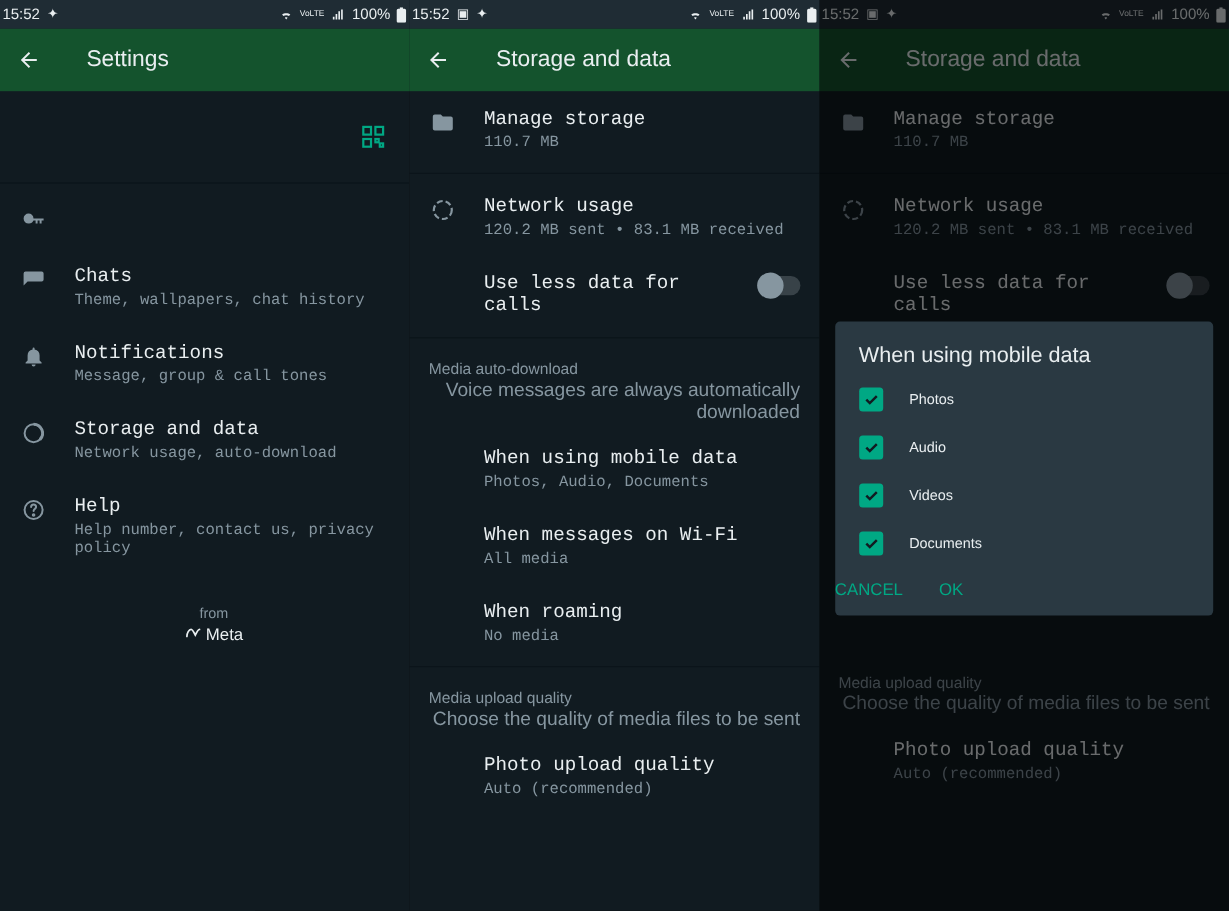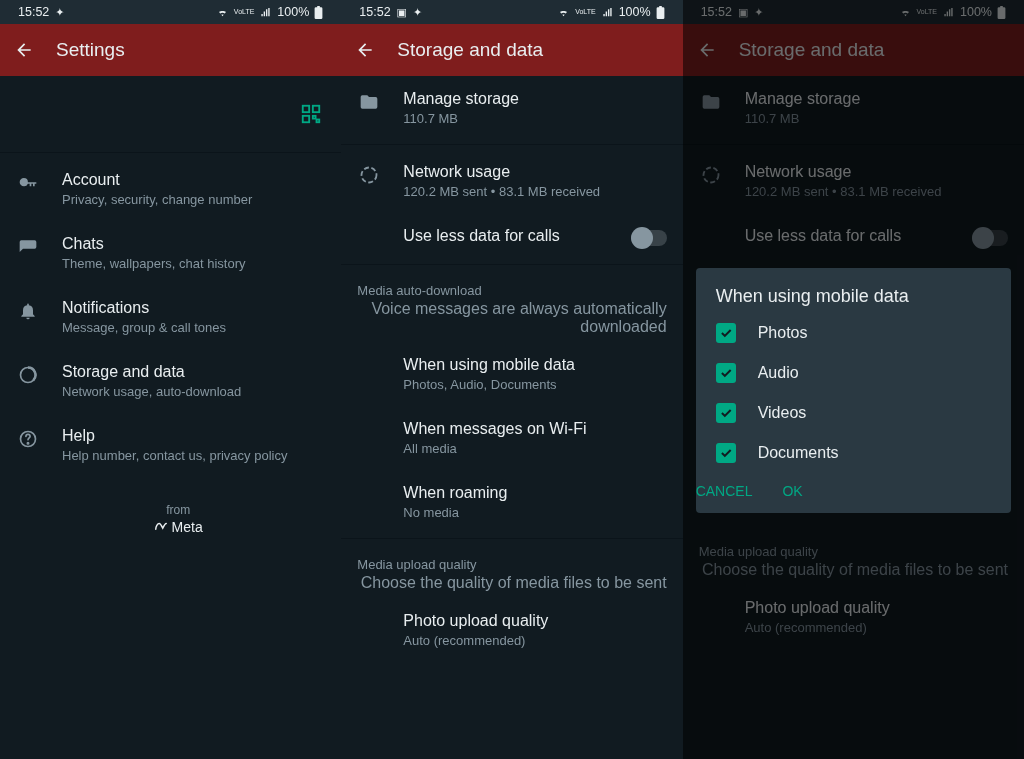--- a/index.html
+++ b/index.html
@@ -21,56 +21,57 @@
     display: flex;
     flex-direction: column;
   }
   .pane + .pane { margin-left: 0; }
 
   
   .statusbar {
     height: 24px;
     display: flex;
     align-items: center;
-    padding: 0 18px;
+    padding: 0 2px;
     font-size: 12.5px;
     color: #e9eef0;
     background: #1f2c34;
   }
   .sb-left { display: flex; align-items: center; gap: 6px; }
   .sb-right { margin-left: auto; display: flex; align-items: center; gap: 5px; }
   .sb-icon { font-size: 11px; line-height: 1; }
   .sb-small { font-size: 7px; line-height: 8px; text-align:center; }
 
   
   .appbar {
     height: 52px;
-    background: #7f1d1d;
+    background: #14532d;
     display: flex;
     align-items: center;
     padding: 0 14px;
-    gap: 22px;
+    gap: 38px;
   }
   .appbar .title {
     font-size: 19px;
     font-weight: 400;
     color: #e9eef0;
   }
   .back-arrow {
     width: 20px; height: 20px; color:#e9eef0; display:inline-flex;
   }
 
   .content { flex:1; overflow:hidden; }
 
   
   .item {
     display: flex;
     align-items: flex-start;
     padding: 14px 16px;
     gap: 22px;
+    font-family: Liberation Mono, monospace;
   }
   .item .icon-col {
     width: 24px;
     display:flex; justify-content:center;
     color: #8696a0;
     padding-top:2px;
   }
   .item .text-col { flex:1; min-width:0; }
   .item .primary { font-size: 16px; color:#e9eef0; }
   .item .secondary { font-size: 13px; color:#8696a0; margin-top:3px; }
@@ -158,21 +159,21 @@
     gap: 22px;
     padding: 10px 20px;
   }
   .checkbox {
     width:20px; height:20px;
     background:#00a884;
     border-radius:3px;
     display:flex; align-items:center; justify-content:center;
   }
   .checkbox svg { width:14px; height:14px; }
-  .dlg-label { font-size:16px; color:#e9eef0; }
+  .dlg-label { font-size:12px; color:#e9eef0; }
   .dlg-actions {
     display:flex; justify-content:flex-start; gap:30px;
     padding: 10px 20px 6px 0;
     font-size:14px;
     color:#00a884;
   }
   .dlg-actions span { cursor:pointer; }
 
   
 
@@ -234,24 +235,20 @@
     <div class="divider"></div>
 
     <div class="item">
       <div class="icon-col">
           <span>
         <svg width="20" height="20" viewBox="0 0 24 24" fill="currentColor">
               <path d="M7 14a4 4 0 110-8 4 4 0 010 8zm4.9-3H22v2h-2v3h-2v-3h-2v3h-2v-3h-2.1A5 5 0 017 16a5 5 0 010-10 5 5 0 014.9 5z"></path>
             </svg>
       </span>
         </div>
-      <div class="text-col">
-        <div class="primary">Account</div>
-        <div class="secondary">Privacy, security, change number</div>
-      </div>
     </div>
 
     <div class="item">
       <div class="icon-col">
           <span>
         <svg width="20" height="20" viewBox="0 0 24 24" fill="currentColor">
               <path d="M20 4H4a2 2 0 00-2 2v12l4-4h14a2 2 0 002-2V6a2 2 0 00-2-2z"></path>
             </svg>
       </span>
         </div>

